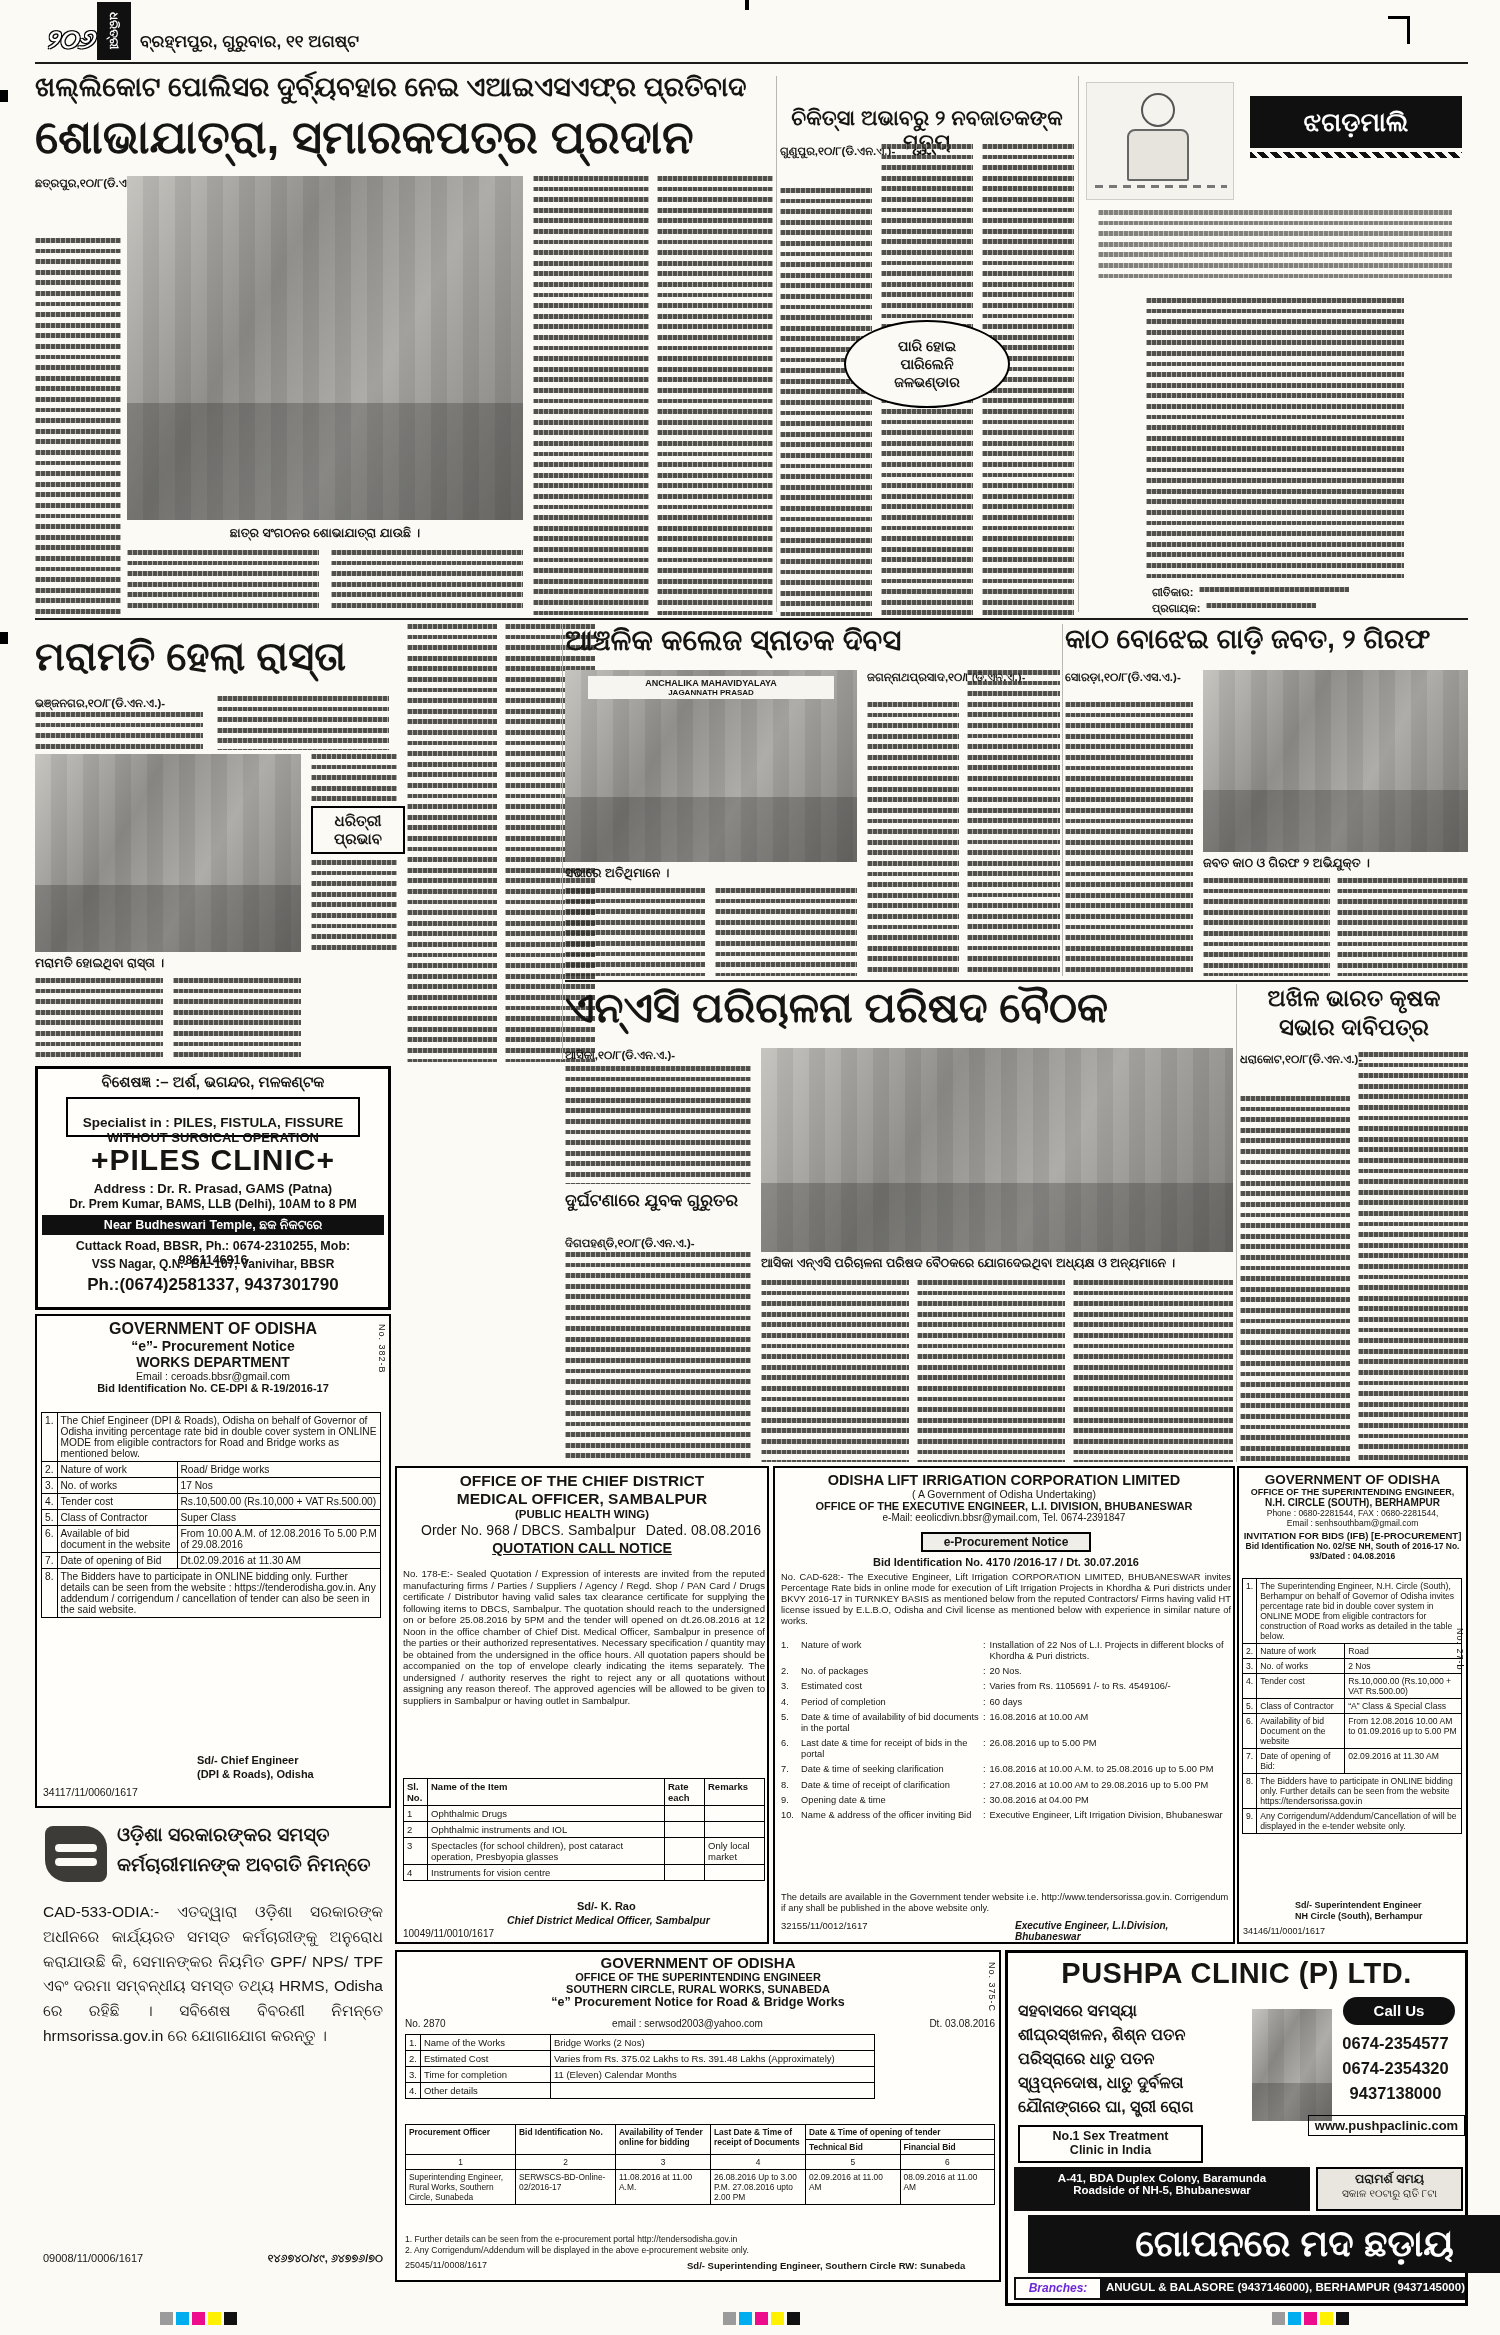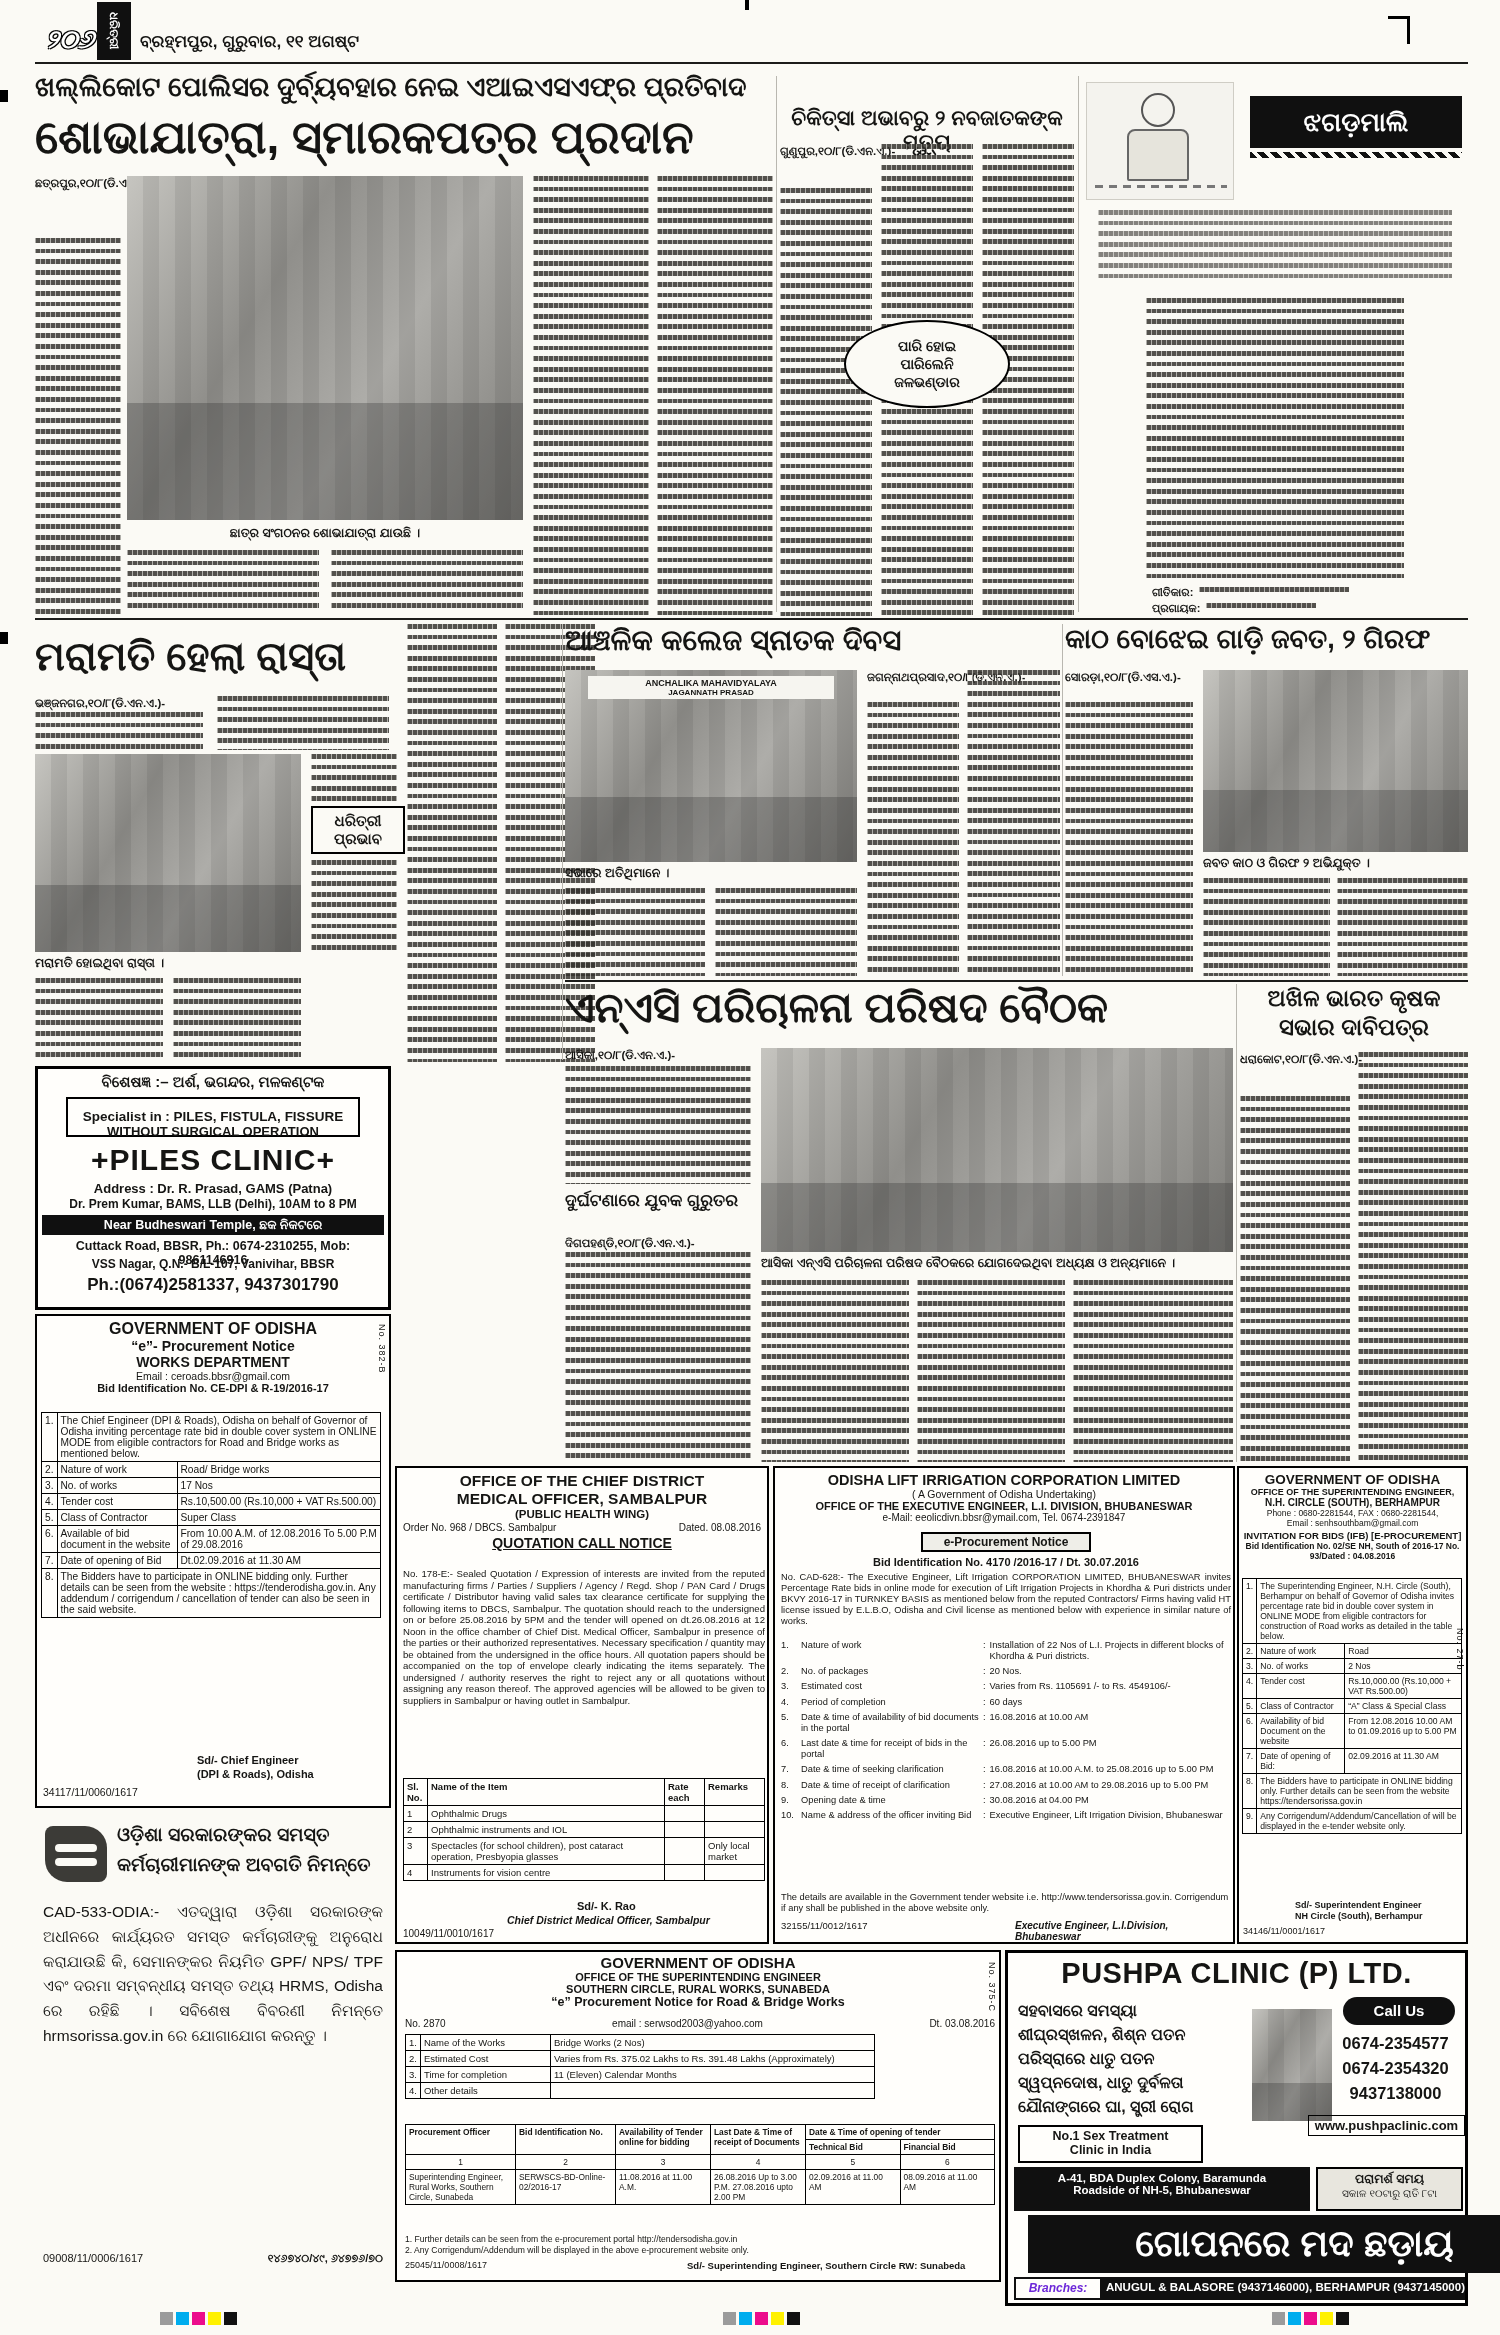--- a/index.html
+++ b/index.html
@@ -153,21 +153,21 @@
 
 <div class="abs" style="left:1240px;top:984px;width:228px;height:478px">
   <div class="abs b ctr" style="left:0;top:0;width:228px;height:62px;font-size:23px;line-height:1.25">ଅଖିଳ ଭାରତ କୃଷକ ସଭାର ଦାବିପତ୍ର</div>
   <div class="abs dl" style="left:0;top:68px;width:110px;height:40px">ଧରାକୋଟ,୧୦/୮(ଡି.ଏନ.ଏ.)-</div>
   <div class="abs sim" style="left:0;top:112px;width:110px;height:366px"></div>
   <div class="abs sim" style="left:118px;top:68px;width:110px;height:410px"></div>
 </div>
 
 <div class="abs" style="left:35px;top:1066px;width:356px;height:244px;border:3px solid #000;background:#fffefb">
   <div class="abs b ctr" style="left:4px;top:4px;width:342px;font-size:15px">ବିଶେଷଜ୍ଞ :– ଅର୍ଶ, ଭଗନ୍ଦର, ମଳକଣ୍ଟକ</div>
-  <div class="abs ctr" style="left:28px;top:28px;width:294px;height:40px;border:2px solid #000;padding-top:10px">
+  <div class="abs ctr" style="left:28px;top:28px;width:294px;height:40px;border:2px solid #000;padding-top:16px">
     <div class="b" style="font-size:13.5px">Specialist in : PILES, FISTULA, FISSURE</div>
     <div class="b" style="font-size:13px">WITHOUT SURGICAL OPERATION</div>
   </div>
   <div class="abs b ctr" style="left:10px;top:74px;width:330px;font-size:30px;letter-spacing:1px">+PILES CLINIC+</div>
   <div class="abs b ctr" style="left:10px;top:112px;width:330px;font-size:13px">Address : Dr. R. Prasad, GAMS (Patna)</div>
   <div class="abs b ctr" style="left:10px;top:128px;width:330px;font-size:12px">Dr. Prem Kumar, BAMS, LLB (Delhi), 10AM to 8 PM</div>
   <div class="abs blackbar b ctr" style="left:4px;top:146px;width:342px;height:20px;font-size:12.5px;line-height:20px">Near Budheswari Temple, ଛକ ନିକଟରେ</div>
   <div class="abs b ctr" style="left:4px;top:170px;width:342px;font-size:12.5px">Cuttack Road, BBSR, Ph.: 0674-2310255, Mob: 9861146916</div>
   <div class="abs b ctr" style="left:4px;top:188px;width:342px;font-size:12px">VSS Nagar, Q.N.- B/L-107, Vanivihar, BBSR</div>
   <div class="abs b ctr" style="left:4px;top:206px;width:342px;font-size:17px">Ph.:(0674)2581337, 9437301790</div>
@@ -238,21 +238,21 @@
   <div class="abs hdiv" style="left:8px;top:440px;width:340px;font-size:11px">
     <span>09008/11/0006/1617</span>
     <span class="b">୧୪୬୭୪୦/୪୯, ୬୪୭୭୬/୭୦</span>
   </div>
 </div>
 
 <div class="abs notice" style="left:395px;top:1466px;width:374px;height:478px">
   <div class="b ctr" style="font-size:15.5px;margin-top:4px">OFFICE OF THE CHIEF DISTRICT</div>
   <div class="b ctr" style="font-size:15.5px">MEDICAL OFFICER, SAMBALPUR</div>
   <div class="b ctr" style="font-size:11.5px">(PUBLIC HEALTH WING)</div>
-  <div class="hdiv" style="margin:2px 6px 0 6px;font-size:10px">
+  <div class="hdiv" style="margin:2px 6px 0 24px;font-size:14px">
     <span>Order No. 968 / DBCS. Sambalpur</span>
     <span>Dated. 08.08.2016</span>
   </div>
   <div class="b ctr" style="font-size:14px;text-decoration:underline;margin-top:2px">QUOTATION CALL NOTICE</div>
   <div class="abs" style="left:6px;top:100px;width:362px;height:206px;font-size:9.6px;line-height:1.2;text-align:justify">No. 178-E:- Sealed Quotation / Expression of interests are invited from the reputed manufacturing firms / Parties / Suppliers / Agency / Regd. Shop / PAN Card / Drugs certificate / Distributor having valid sales tax clearance certificate for supplying the following items to DBCS, Sambalpur. The quotation should reach to the undersigned on or before 25.08.2016 by 5PM and the tender will opened on dt.26.08.2016 at 12 Noon in the office chamber of Chief Dist. Medical Officer, Sambalpur in presence of the parties or their authorized representatives. Necessary specification / quantity may be obtained from the undersigned in the office hours. All quotation papers should be accompanied on the top of envelope clearly indicating the items separately. The undersigned / authority reserves the right to reject any or all quotations without assigning any reason thereof. The approved agencies will be allowed to be given to suppliers in Sambalpur or having outlet in Sambalpur.</div>
   <table class="nt abs" style="left:6px;top:310px;width:362px;font-size:9.5px">
     <tbody>
         <tr>
       <th style="width:24px">Sl. No.</th>
       <th>Name of the Item</th>

